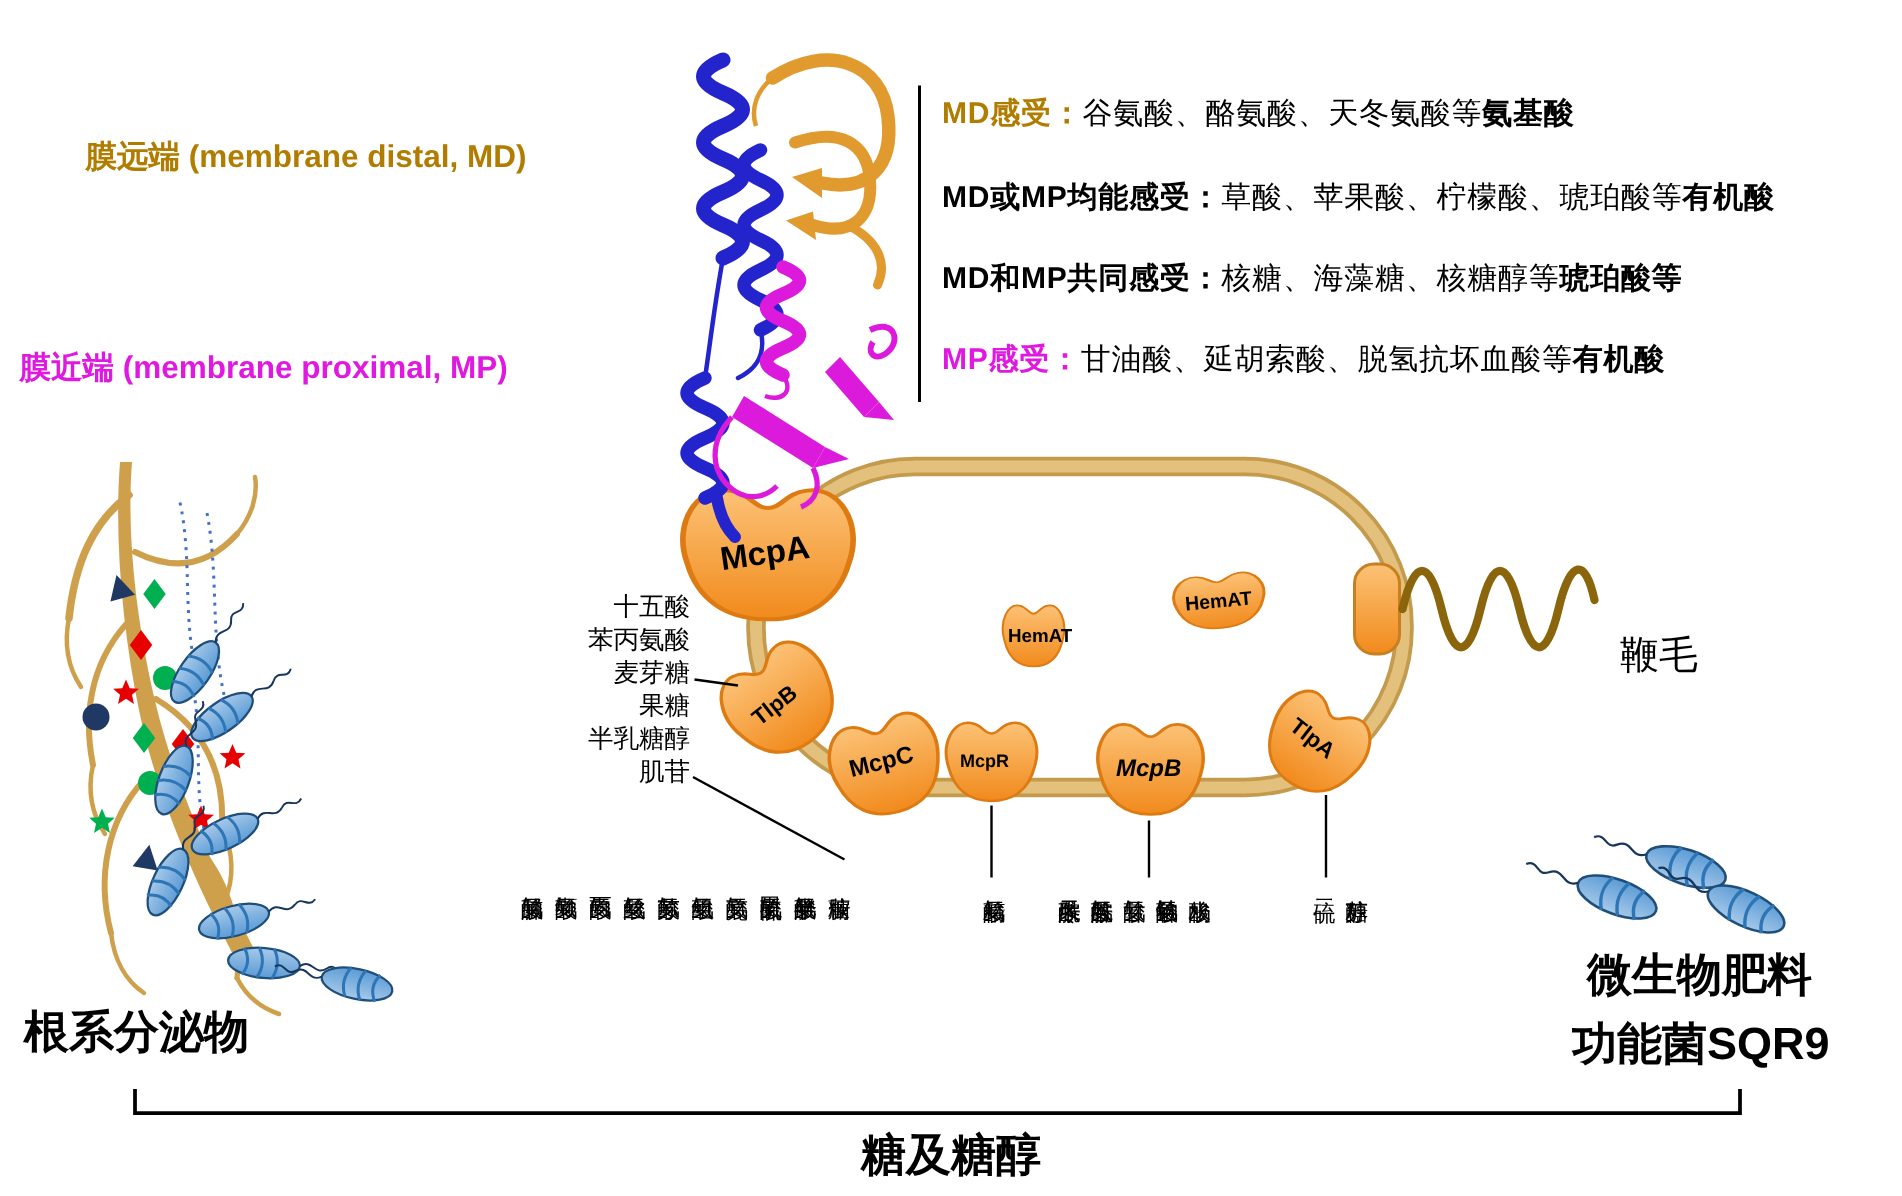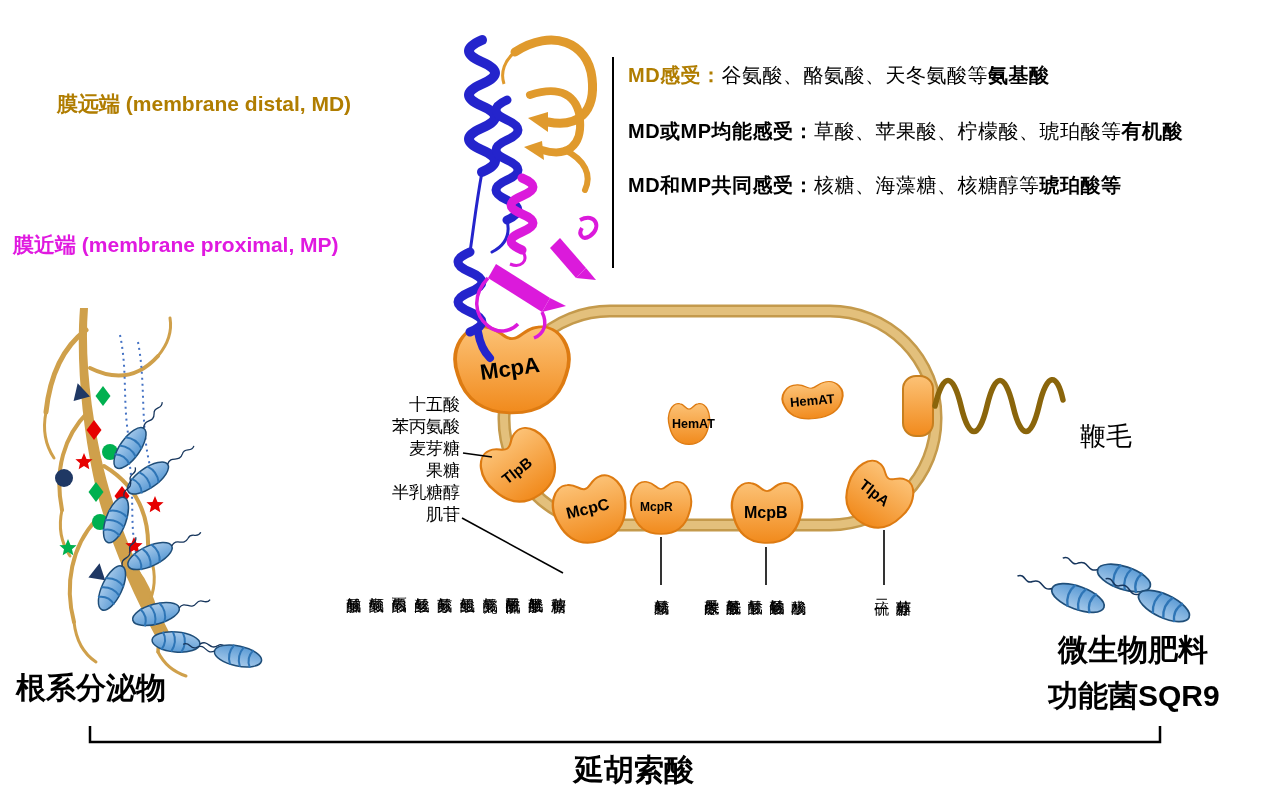--- a/index.html
+++ b/index.html
@@ -175,26 +175,29 @@
     <span class="prefix" style="color: rgb(176, 125, 0);">MD感受：</span><span>谷氨酸、酪氨酸、天冬氨酸等</span><span class="suffix">氨基酸</span>
   </div>
 
   <div class="lbl domain-lbl" style="left: 13px; top: 231px; color: rgb(224, 25, 224);">膜近端 (membrane proximal, MP)</div>
   <div class="lbl sense" style="left:628px;top:118px;">
     <span class="prefix" style="color: rgb(0, 0, 0);">MD或MP均能感受：</span><span>草酸、苹果酸、柠檬酸、琥珀酸等</span><span class="suffix">有机酸</span>
   </div>
   <div class="lbl sense" style="left:628px;top:172px;">
     <span class="prefix" style="color: rgb(0, 0, 0);">MD和MP共同感受：</span><span>核糖、海藻糖、核糖醇等</span><span class="suffix">琥珀酸等</span>
   </div>
+  <div class="lbl sense" style="left:628px;top:226px;">
+    <span class="prefix" style="color: rgb(224, 25, 224);">MP感受：</span><span>甘油酸、延胡索酸、脱氢抗坏血酸等</span><span class="suffix">有机酸</span>
+  </div>
 
   <div class="lbl rec-lbl" style="left:480px;top:356px;font-size:22px;transform:rotate(-8deg);">McpA</div>
   <div class="lbl rec-lbl" style="left:500px;top:462px;font-size:15px;transform:rotate(-38deg);">TlpB</div>
   <div class="lbl rec-lbl" style="left:566px;top:500px;font-size:16px;transform:rotate(-14deg);">McpC</div>
   <div class="lbl rec-lbl" style="left:640px;top:500px;font-size:12px;">McpR</div>
-  <div class="lbl rec-lbl" style="left:744px;top:504px;font-size:16px;">McpB</div>
+  <div class="lbl rec-lbl" style="left:744px;top:504px;font-size:16px;font-style:italic;">McpB</div>
   <div class="lbl rec-lbl" style="left:858px;top:484px;font-size:15px;transform:rotate(38deg);">TlpA</div>
   <div class="lbl rec-lbl" style="left:672px;top:417px;font-size:12.5px;">HemAT</div>
   <div class="lbl rec-lbl" style="left:790px;top:393px;font-size:13px;transform:rotate(-5deg);">HemAT</div>
 
   <div class="tlpb-list">
     <div>十五酸</div>
     <div>苯丙氨酸</div>
     <div>麦芽糖</div>
     <div>果糖</div>
     <div>半乳糖醇</div>
@@ -229,15 +232,15 @@
   <div class="vgroup" style="left:874px;top:588px;gap:6px;">
     <span class="vcol">二硫</span>
     <span class="vcol">苏糖醇</span>
   </div>
 
   <div class="lbl flag-lbl" style="left:1080px;top:386px;">鞭毛</div>
 
   <div class="lbl big" style="left:16px;top:668px;">根系分泌物</div>
   <div class="lbl big" style="left:1058px;top:630px;">微生物肥料</div>
   <div class="lbl big" style="left:1048px;top:676px;">功能菌SQR9</div>
-  <div class="lbl big" style="left:574px;top:750px;">延胡索酸</div>
+  <div class="lbl big" style="left:574px;top:750px;">糖及糖醇</div>
 
 </div>
 
 </body></html>

